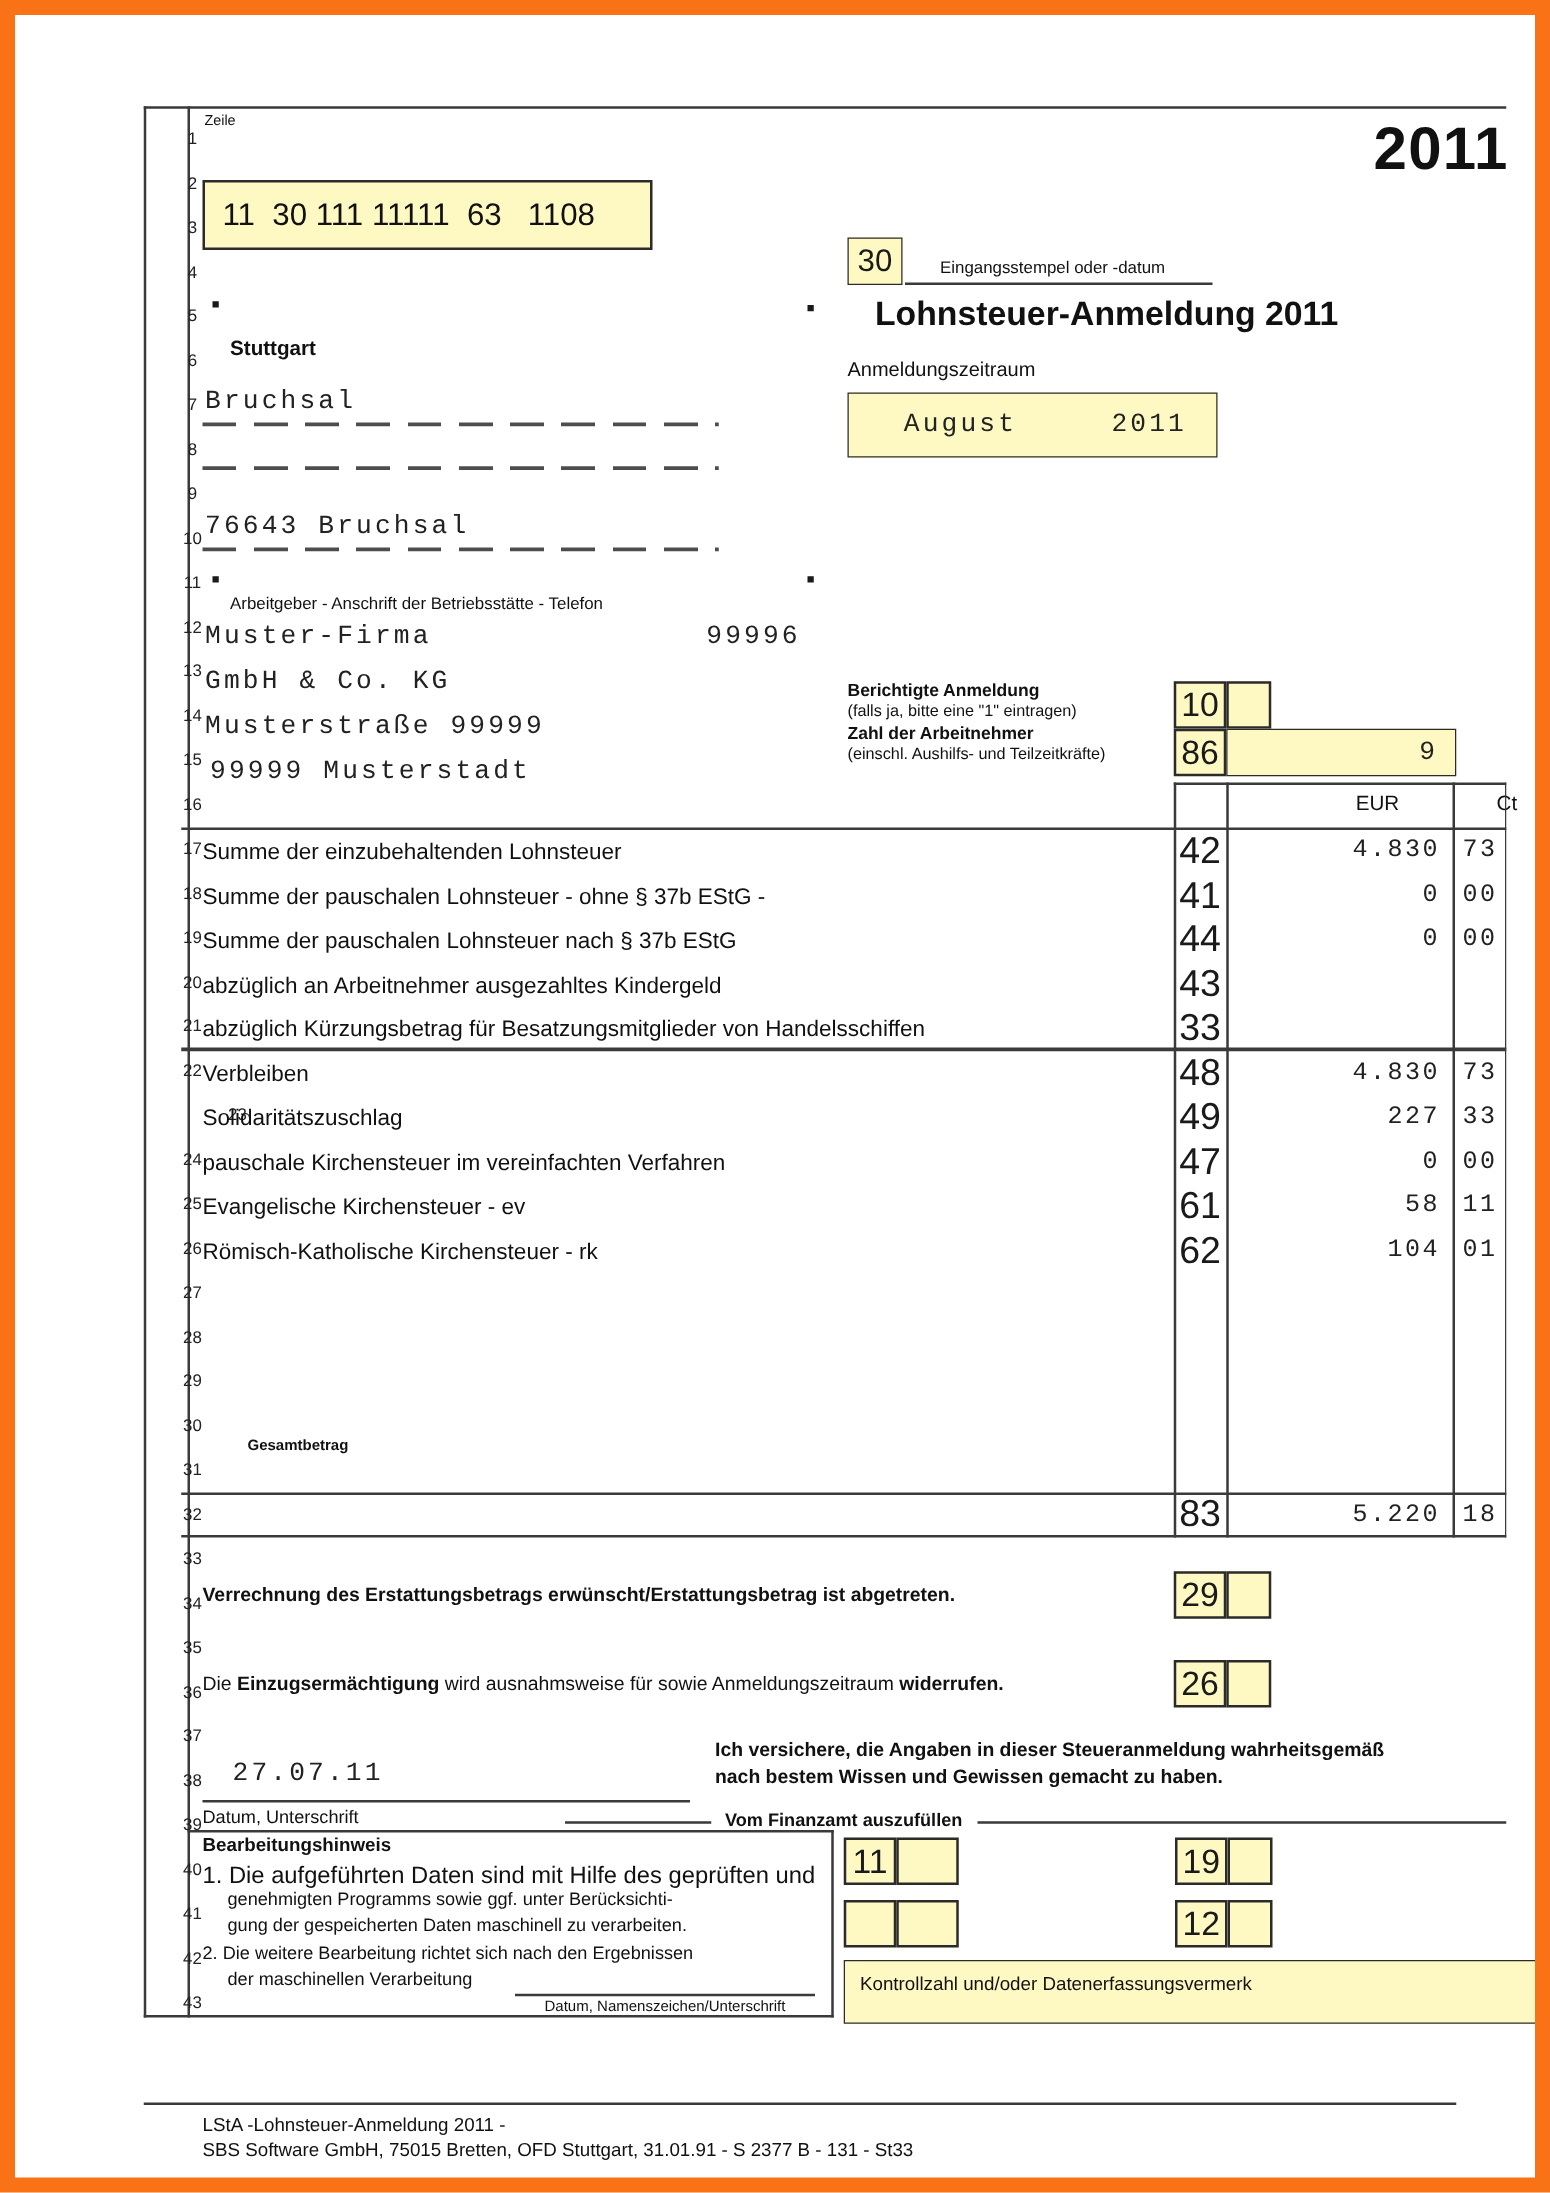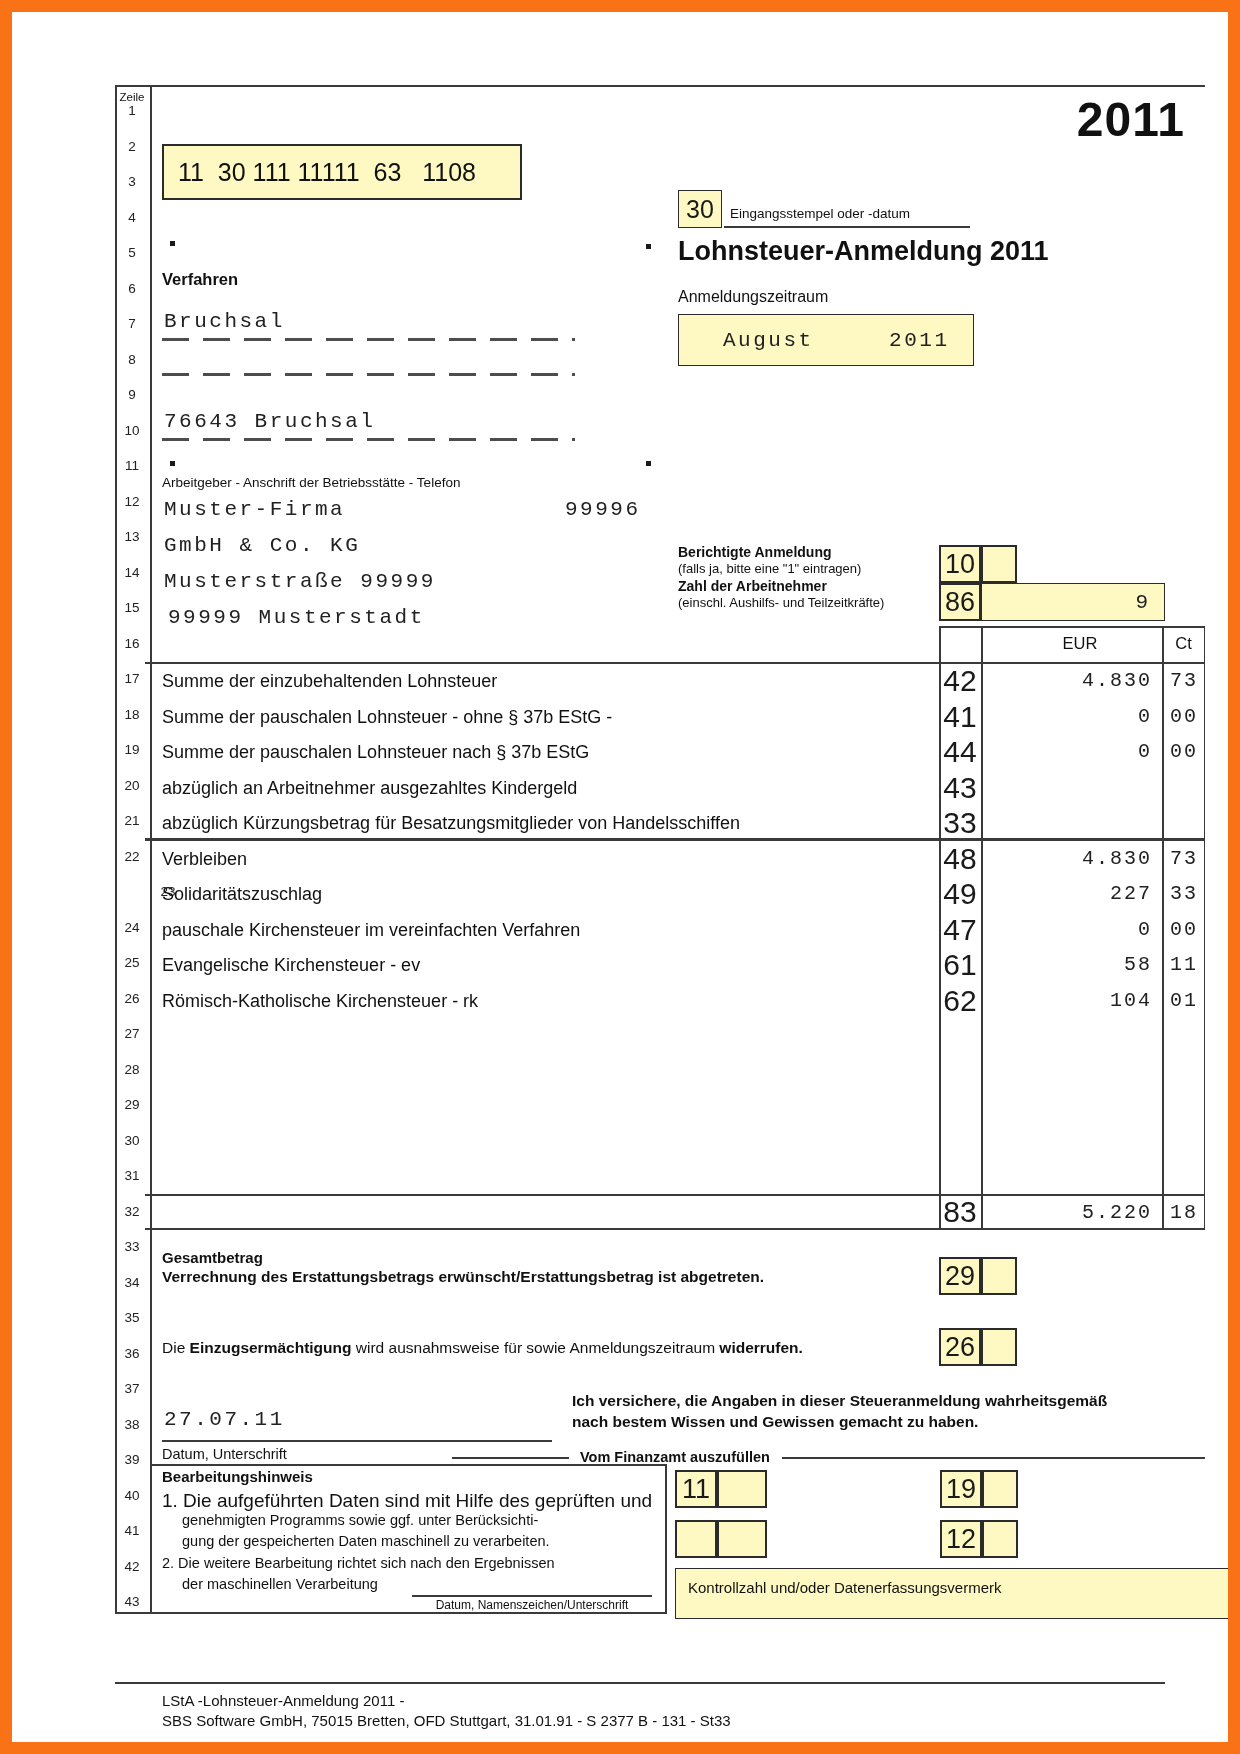--- a/index.html
+++ b/index.html
@@ -6,21 +6,21 @@
   body{
     width:1240px;height:1754px;
     box-sizing:border-box;
     background:#ffffff;
     border:12px solid #F97316;
     font-family:"Liberation Sans", sans-serif;
     color:#111;
     position:relative;
     overflow:hidden;
   }
-  .abs{position:absolute;}
+  .abs{position:absolute;margin-left:22px;}
   .mono{font-family:"Liberation Mono","DejaVu Sans Mono",monospace;color:#222;}
   .b{font-weight:bold;}
   .line{position:absolute;background:#3a3a3a;}
   .cbox{position:absolute;border:2px solid #2b2b2b;background:#fef9c3;box-sizing:border-box;
         display:flex;align-items:center;justify-content:center;}
   .code-num{font-size:27px;color:#1a1a1a;}
   .dash{position:absolute;height:3px;
         background:repeating-linear-gradient(to right,#4d4d4d 0 27px,transparent 27px 41px);}
   .dot{position:absolute;width:5px;height:5px;background:#1a1a1a;}
   .lbl{position:absolute;font-size:15px;color:#111;white-space:nowrap;}
@@ -100,21 +100,21 @@
 <div class="abs small" style="left:718px;top:194px;font-size:13.5px;">Eingangsstempel oder -datum</div>
 <div class="line" style="left:712px;top:214px;width:246px;height:1.5px;"></div>
 
 <div class="abs b" style="left:666px;top:224px;font-size:27px;">Lohnsteuer-Anmeldung 2011</div>
 
 <div class="dot" style="left:158px;top:229px;"></div>
 <div class="dot" style="left:634px;top:232px;"></div>
 <div class="dot" style="left:158px;top:449px;"></div>
 <div class="dot" style="left:634px;top:449px;"></div>
 
-<div class="abs b" style="left:150px;top:258px;font-size:16.5px;">Verfahren</div>
+<div class="abs b" style="left:150px;top:258px;font-size:16.5px;">Stuttgart</div>
 
 <div class="addr mono" style="left:152px;top:298px;">Bruchsal</div>
 <div class="dash" style="left:150px;top:326px;width:413px;"></div>
 <div class="dash" style="left:150px;top:361px;width:413px;"></div>
 <div class="addr mono" style="left:152px;top:398px;">76643 Bruchsal</div>
 <div class="dash" style="left:150px;top:426px;width:413px;"></div>
 
 <div class="lbl" style="left:666px;top:276px;font-size:16px;">Anmeldungszeitraum</div>
 <div class="cbox" style="left:666px;top:302px;width:296px;height:52px;border-width:1.5px;justify-content:flex-start;">
   <span class="mono" style="font-size:21px;letter-spacing:2.5px;padding-left:44px;white-space:pre;">August     2011</span>
@@ -191,21 +191,21 @@
     <div class="row-label" style="top: 943px;">Evangelische Kirchensteuer - ev</div>
     <div class="row-code" style="top: 936px;">61</div>
     <div class="row-eur mono" style="top: 941px;">58</div>
     <div class="row-ct mono" style="top: 941px;">11</div>
     <div class="row-label" style="top: 978.5px;">Römisch-Katholische Kirchensteuer - rk</div>
     <div class="row-code" style="top: 971.5px;">62</div>
     <div class="row-eur mono" style="top: 976.5px;">104</div>
     <div class="row-ct mono" style="top: 976.5px;">01</div>
   </div>
 
-<div class="row-label b" style="top:1237px;font-size:15px;">Gesamtbetrag</div>
+<div class="row-label b" style="top:1137px;font-size:12px;margin-left:36px;">Gesamtbetrag</div>
 <div class="row-code" style="top:1183px;">83</div>
 <div class="row-eur mono" style="top:1189px;">5.220</div>
 <div class="row-ct mono" style="top:1189px;">18</div>
 
 <div class="lbl b" style="left:150px;top:1256px;font-size:15.5px;">Verrechnung des Erstattungsbetrags erwünscht/Erstattungsbetrag ist abgetreten.</div>
 <div class="cbox" style="left:927px;top:1245px;width:42px;height:38px;">
   <span class="code-num">29</span>
 </div>
 <div class="cbox" style="left:969px;top:1245px;width:36px;height:38px;">
   <span class="mono" style="font-size:20px;"></span>

